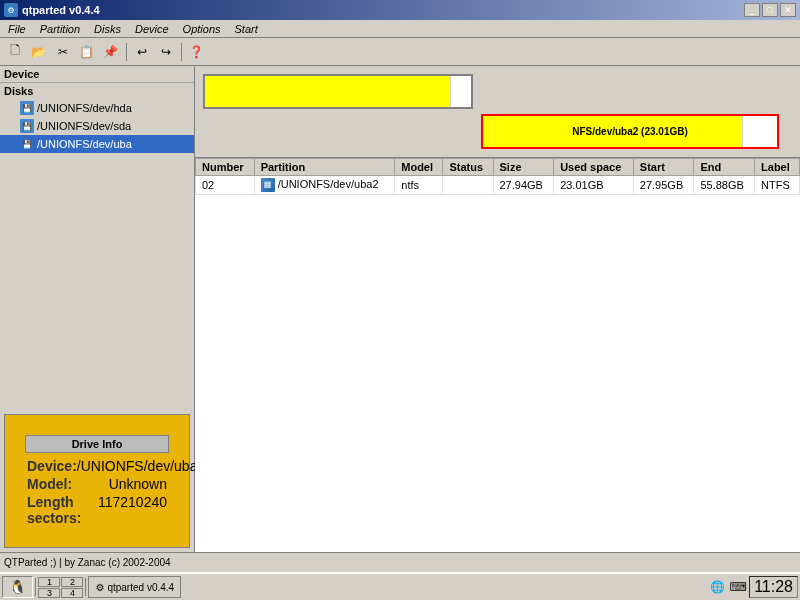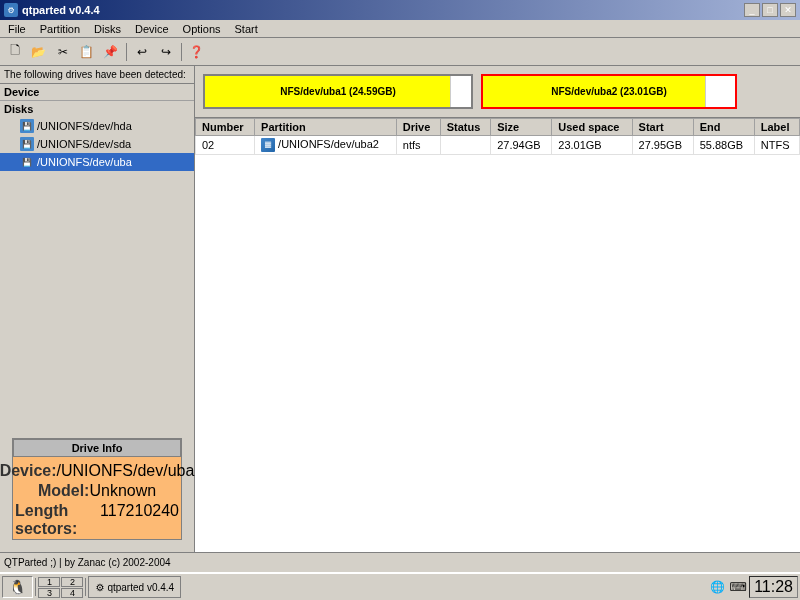--- a/index.html
+++ b/index.html
@@ -23,20 +23,21 @@
 
     
     .menu-bar {
       background: #d4d0c8;
       border-bottom: 1px solid #808080;
       display: flex;
       padding: 1px 2px;
       gap: 2px;
       height: 18px;
       align-items: center;
+      font-style: italic;
     }
     .menu-item { padding: 1px 6px; font-size: 11px; cursor: pointer; }
 
     
     .toolbar {
       background: #d4d0c8;
       border-bottom: 1px solid #808080;
       display: flex;
       padding: 2px 4px;
       gap: 2px;
@@ -93,39 +94,39 @@
       cursor: pointer;
       font-size: 11px;
     }
     .tree-item.selected { background: #316ac5; color: white; }
     .tree-item-icon { width: 14px; height: 14px; flex-shrink: 0; }
     .disk-icon { background: #3a7abf; border-radius: 1px; display: flex; align-items: center; justify-content: center; font-size: 8px; color: white; }
     .disk-icon-selected { background: #316ac5; }
 
     
     .drive-info {
-      background: #fdba74;
+      background: #eab308;
       border: 1px solid #808080;
-      margin: 12px;
-      padding: 0;
+      margin: 4px;
+      padding: 20px;
     }
     .drive-info-header {
       background: #bbb;
       text-align: center;
       font-weight: bold;
       padding: 2px;
       margin-bottom: 4px;
       border: 1px solid #808080;
       font-size: 11px;
     }
     .drive-info-row {
       display: flex;
-      justify-content: center;
+      justify-content: space-between;
       padding: 1px 2px;
-      font-size: 16px;
+      font-size: 14px;
     }
     .drive-info-label { color: #333; font-weight: bold; }
     .drive-info-value { color: #000; }
 
     
     .right-panel { flex: 1; background: white; overflow: auto; }
 
     
     .disk-bars {
       display: flex;
@@ -302,21 +303,20 @@
   <div class="toolbar-separator"></div>
   <div class="tool-btn">↩</div>
   <div class="tool-btn">↪</div>
   <div class="toolbar-separator"></div>
   <div class="tool-btn">❓</div>
 </div>
 
 <div class="main-container">
 
   <div class="left-panel">
-    <div class="detection-msg">The following drives have been detected:</div>
 
     <div class="tree-header">Device</div>
 
     <div class="tree-container">
       <div class="tree-section-label">Disks</div>
 
       <div class="tree-item">
         <div class="tree-item-icon disk-icon" style="width:14px;height:14px;background:#4488cc;border-radius:1px;font-size:8px;color:white;display:flex;align-items:center;justify-content:center;">💾</div>
         <span>/UNIONFS/dev/hda</span>
       </div>
@@ -346,35 +346,34 @@
       </div>
     </div>
   </div>
 
   <div class="right-panel">
 
     <div class="disk-bars">
       <div class="disk-bar disk-bar-1" style="width:270px;">
         <div class="disk-bar-fill-yellow" style="width:92%;"></div>
         <div class="disk-bar-fill-white" style="width:8%;"></div>
-        <span class="disk-bar-label">NFS/dev/uba1 (24.59GB)</span>
-      </div>
-      <div class="disk-bar disk-bar-2" style="width:256px;">
+      </div>
+      <div class="disk-bar disk-bar-2" style="width:298px;margin-top:40px;">
         <div class="disk-bar-fill-yellow" style="width:88%;"></div>
         <div class="disk-bar-fill-white" style="width:12%;"></div>
         <span class="disk-bar-label">NFS/dev/uba2 (23.01GB)</span>
       </div>
     </div>
 
     <table class="partition-table">
       <thead>
         <tr>
           <th>Number</th>
           <th>Partition</th>
-          <th>Drive</th>
+          <th>Model</th>
           <th>Status</th>
           <th>Size</th>
           <th>Used space</th>
           <th>Start</th>
           <th>End</th>
           <th>Label</th>
         </tr>
       </thead>
       <tbody id="partition-tbody">
           <tr>

